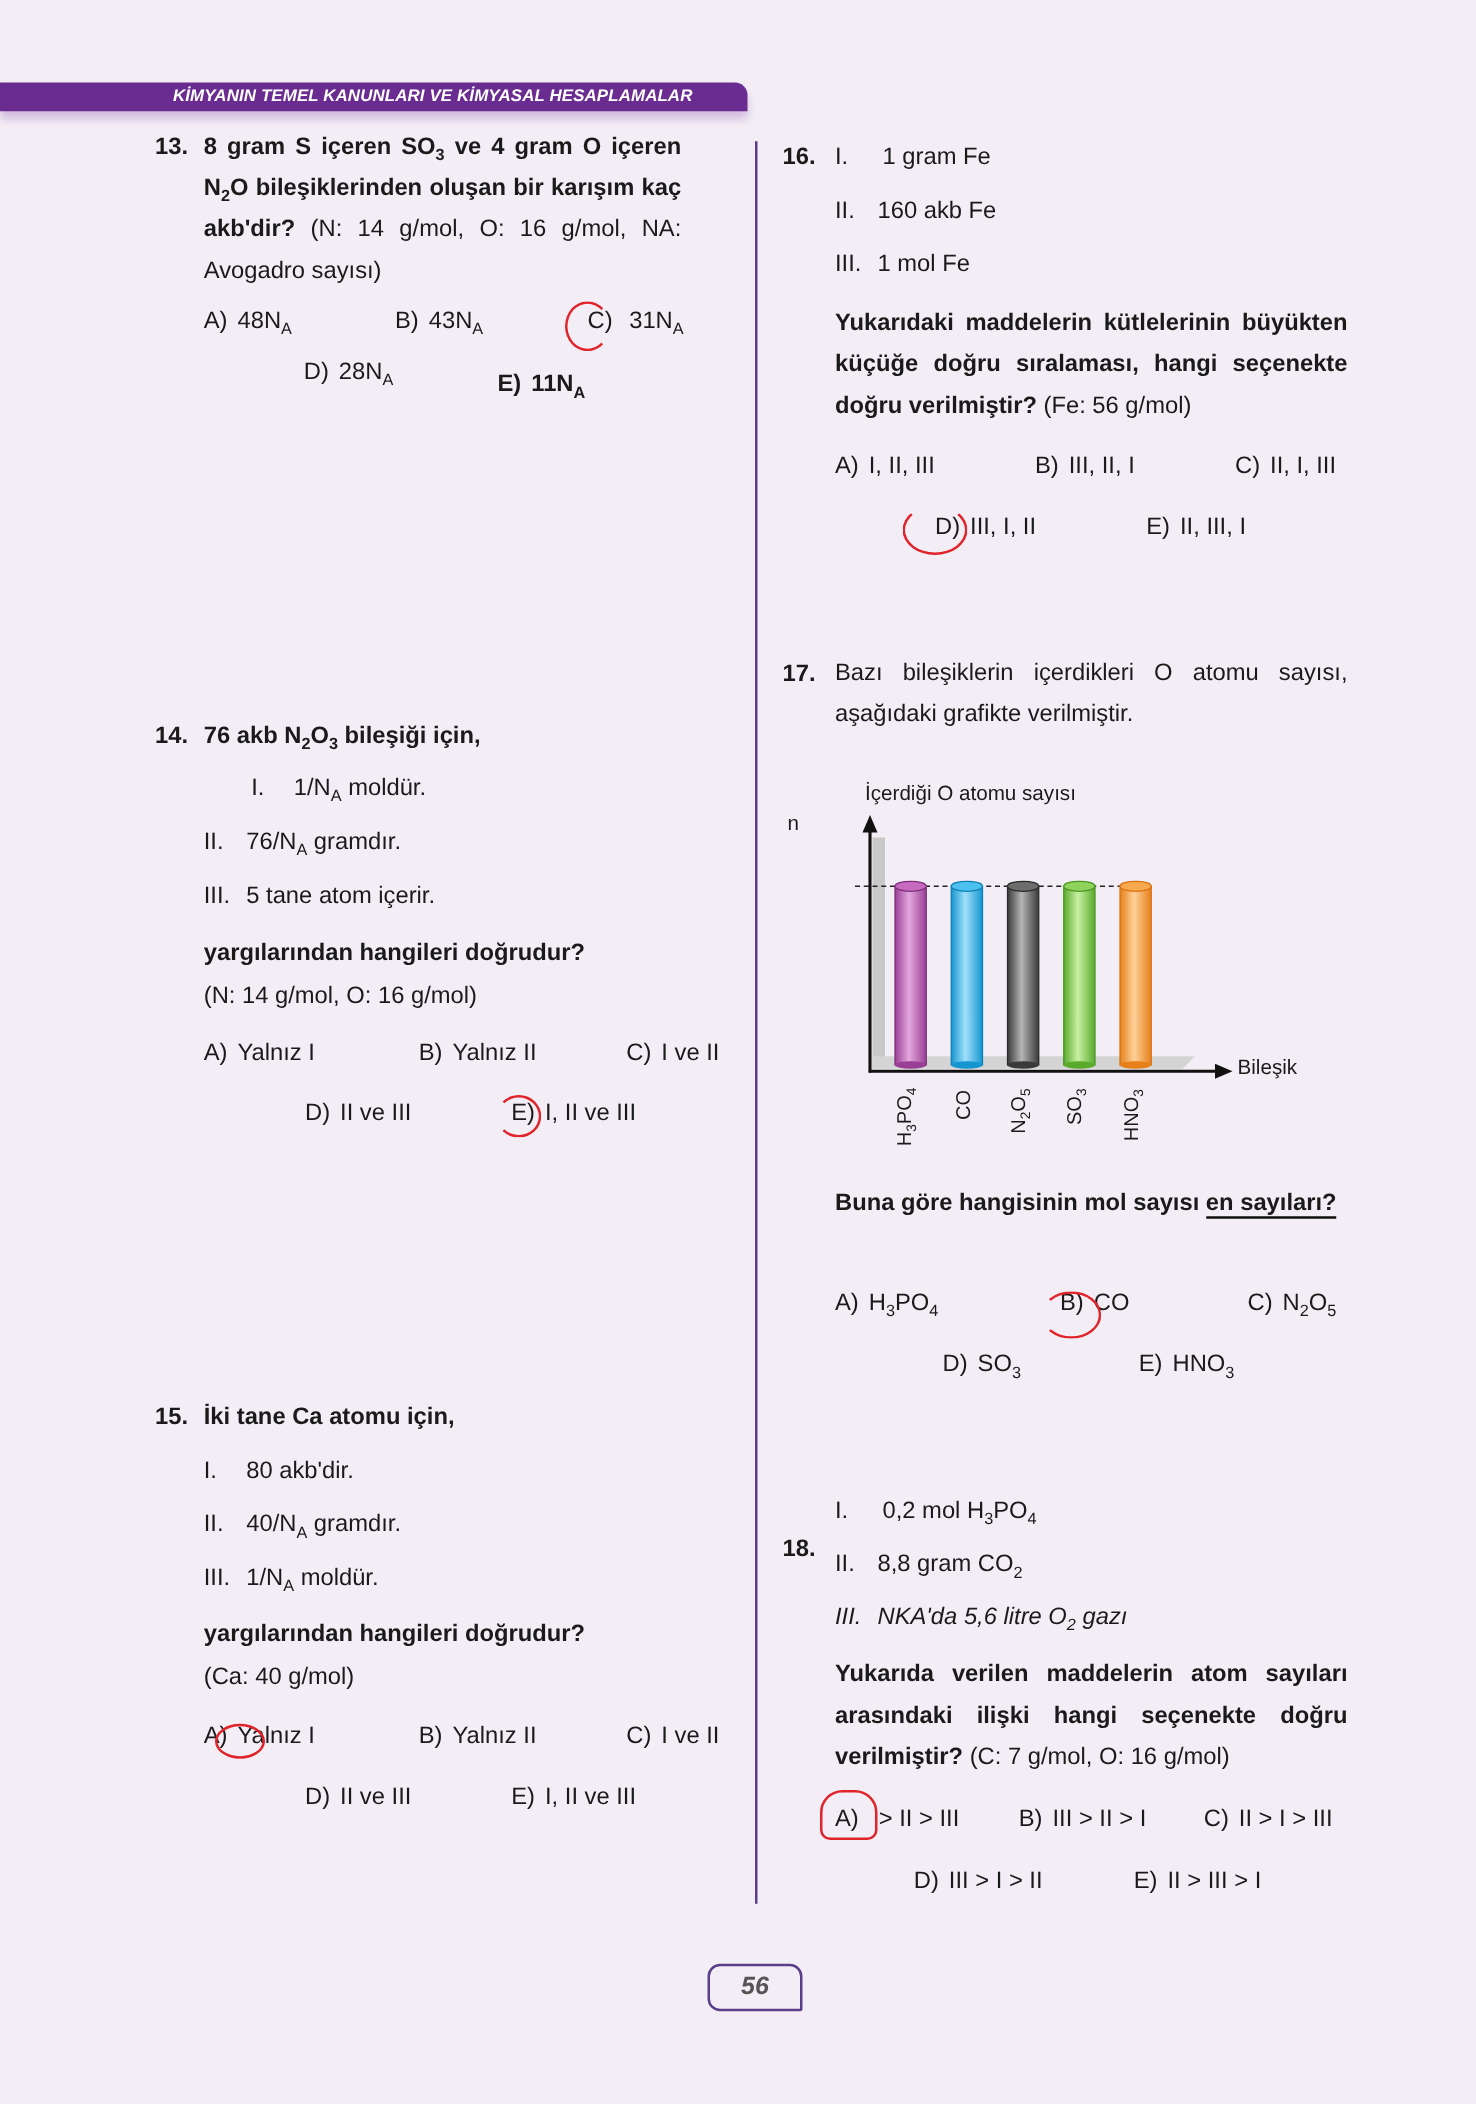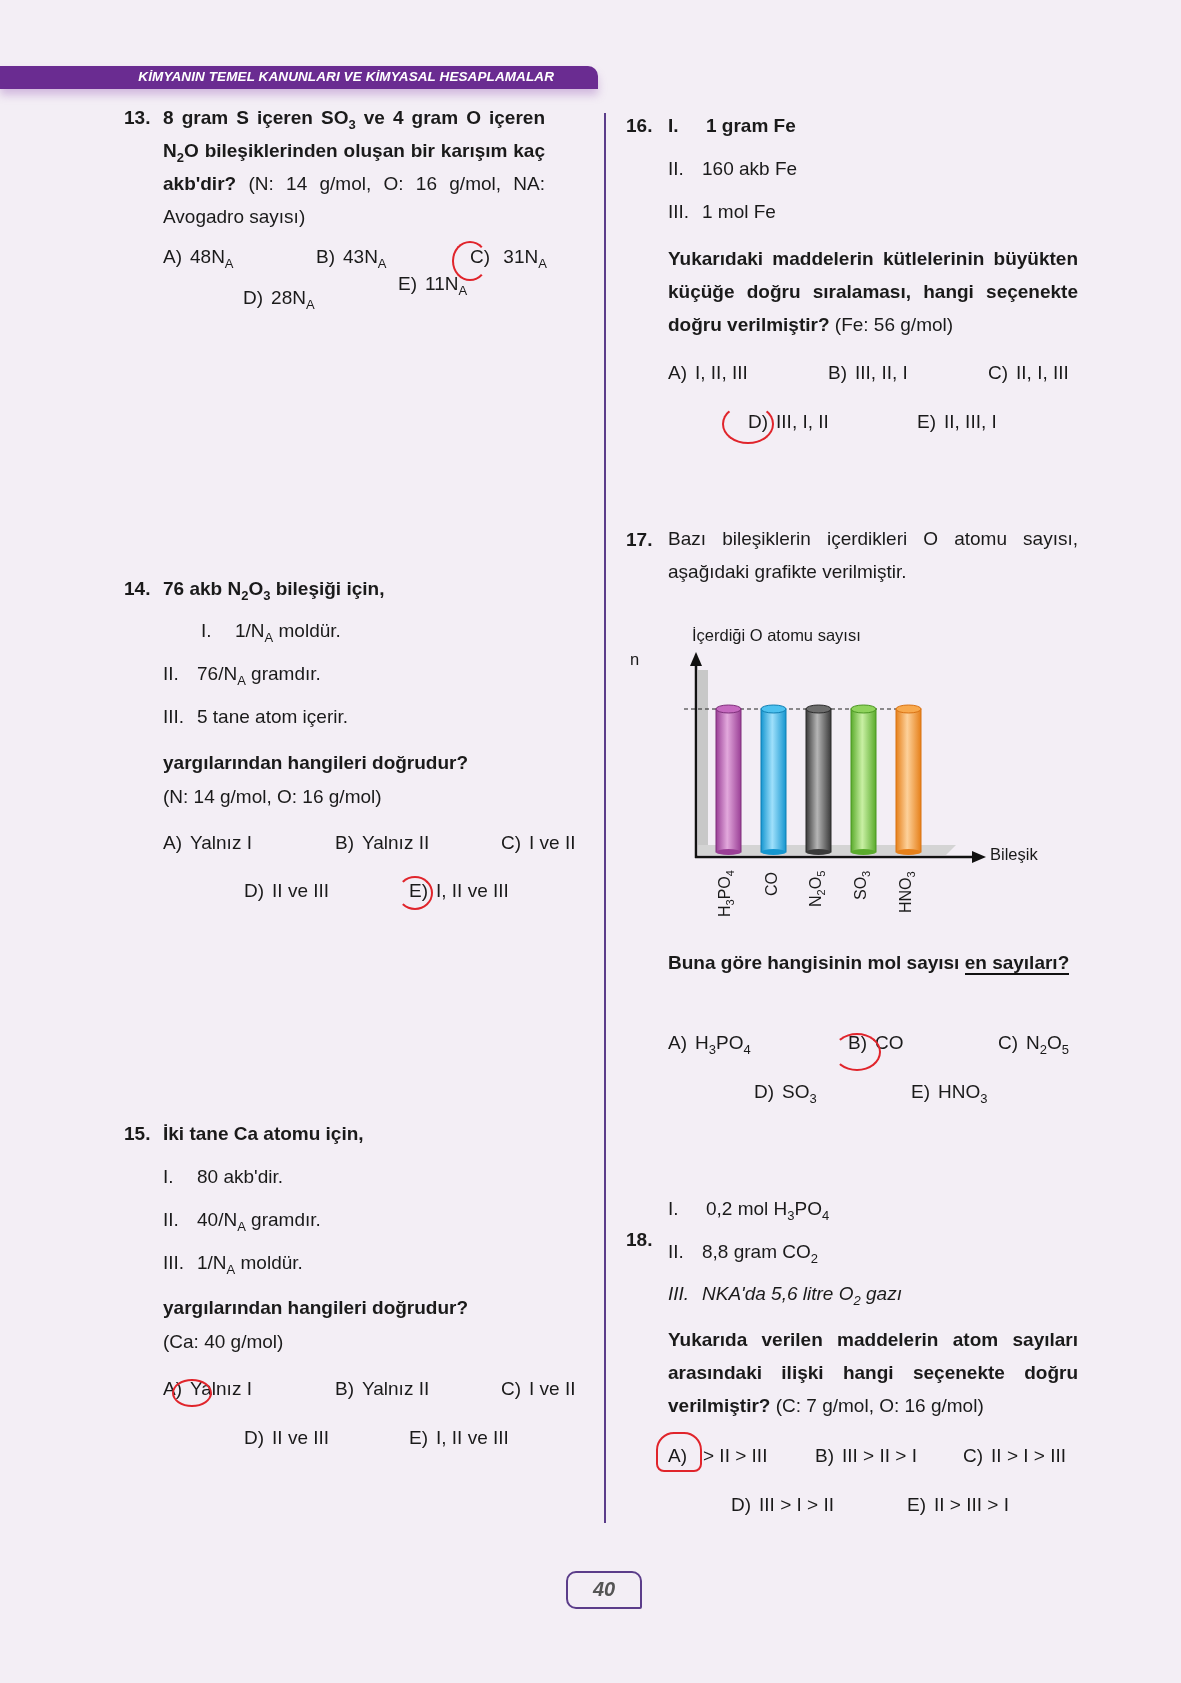--- a/index.html
+++ b/index.html
@@ -69,21 +69,21 @@
 <div>
   <div class="qnum" style="left:124px;top:107px;">13.</div>
   <div class="q stem" style="left:163px;top:101px;width:382px;">
     <span class="b">8 gram S içeren SO<sub>3</sub> ve 4 gram O içeren N<sub>2</sub>O bileşiklerinden oluşan bir karışım kaç akb'dir?</span>
     <span>(N: 14 g/mol, O: 16 g/mol, NA: Avogadro sayısı)</span>
   </div>
   <div class="opt" style="left:163px;top:246px;"><span class="l">A)</span>48N<sub>A</sub></div>
   <div class="opt" style="left:316px;top:246px;"><span class="l">B)</span>43N<sub>A</sub></div>
   <div class="opt" style="left:470px;top:246px;"><span class="l">C)</span>&nbsp;31N<sub>A</sub></div>
   <div class="opt" style="left:243px;top:287px;"><span class="l">D)</span>28N<sub>A</sub></div>
-  <div class="opt" style="left:398px;top:273px;"><span class="l">E)</span>11N<sub>A</sub></div>
+  <div class="opt" style="left:398px;top:297px;font-weight:bold;"><span class="l">E)</span>11N<sub>A</sub></div>
   <div class="mark" style="left:452px;top:241px;width:36px;height:40px;border-right-color:transparent;"></div>
 </div>
 
 <div>
   <div class="qnum" style="left:124px;top:578px;">14.</div>
   <div class="item b" style="left:163px;top:578px;">76 akb N<sub>2</sub>O<sub>3</sub> bileşiği için,</div>
   <div class="item" style="left:163px;top:620px;margin-left:38px;"><span class="roman">I.</span>1/N<sub>A</sub> moldür.</div>
   <div class="item" style="left:163px;top:663px;"><span class="roman">II.</span>76/N<sub>A</sub> gramdır.</div>
   <div class="item" style="left:163px;top:706px;"><span class="roman">III.</span><span>5 tane atom içerir.</span></div>
   <div class="item b" style="left:163px;top:752px;">yargılarından hangileri doğrudur?</div>
@@ -107,21 +107,21 @@
   <div class="opt" style="left:163px;top:1378px;"><span class="l">A)</span><span>Yalnız I</span></div>
   <div class="opt" style="left:335px;top:1378px;"><span class="l">B)</span><span>Yalnız II</span></div>
   <div class="opt" style="left:501px;top:1378px;"><span class="l">C)</span><span>I ve II</span></div>
   <div class="opt" style="left:244px;top:1427px;"><span class="l">D)</span><span>II ve III</span></div>
   <div class="opt" style="left:409px;top:1427px;"><span class="l">E)</span><span>I, II ve III</span></div>
   <div class="mark" style="left:172px;top:1379px;width:40px;height:28px;"></div>
 </div>
 
 <div>
   <div class="qnum" style="left:626px;top:115px;">16.</div>
-  <div class="item" style="left:668px;top:115px;font-weight:bold;"><span class="roman" style="width:38px">I.</span><span>1 gram Fe</span></div>
+  <div class="item" style="left:668px;top:115px;"><span class="roman" style="width:38px">I.</span><span>1 gram Fe</span></div>
   <div class="item" style="left:668px;top:158px;"><span class="roman">II.</span><span>160 akb Fe</span></div>
   <div class="item" style="left:668px;top:201px;"><span class="roman">III.</span><span>1 mol Fe</span></div>
   <div class="q stem" style="left:668px;top:242px;width:410px;">
     <span class="b">Yukarıdaki maddelerin kütlelerinin büyükten küçüğe doğru sıralaması, hangi seçenekte doğru verilmiştir?</span>
     <span>(Fe: 56 g/mol)</span>
   </div>
   <div class="opt" style="left:668px;top:362px;"><span class="l">A)</span><span>I, II, III</span></div>
   <div class="opt" style="left:828px;top:362px;"><span class="l">B)</span><span>III, II, I</span></div>
   <div class="opt" style="left:988px;top:362px;"><span class="l">C)</span><span>II, I, III</span></div>
   <div class="opt" style="left:748px;top:411px;"><span class="l">D)</span><span>III, I, II</span></div>
@@ -231,13 +231,13 @@
     <span>(C: 7 g/mol, O: 16 g/mol)</span>
   </div>
   <div class="opt" style="left:668px;top:1445px;"><span class="l" style="margin-right:16px">A)</span><span>&gt; II &gt; III</span></div>
   <div class="opt" style="left:815px;top:1445px;"><span class="l">B)</span><span>III &gt; II &gt; I</span></div>
   <div class="opt" style="left:963px;top:1445px;"><span class="l">C)</span><span>II &gt; I &gt; III</span></div>
   <div class="opt" style="left:731px;top:1494px;"><span class="l">D)</span><span>III &gt; I &gt; II</span></div>
   <div class="opt" style="left:907px;top:1494px;"><span class="l">E)</span><span>II &gt; III &gt; I</span></div>
   <div class="mark" style="left:656px;top:1432px;width:46px;height:40px;border-radius:18px 18px 8px 8px;"></div>
 </div>
 
-<div class="pageno">40</div>
+<div class="pageno">56</div>
 
 </body></html>

